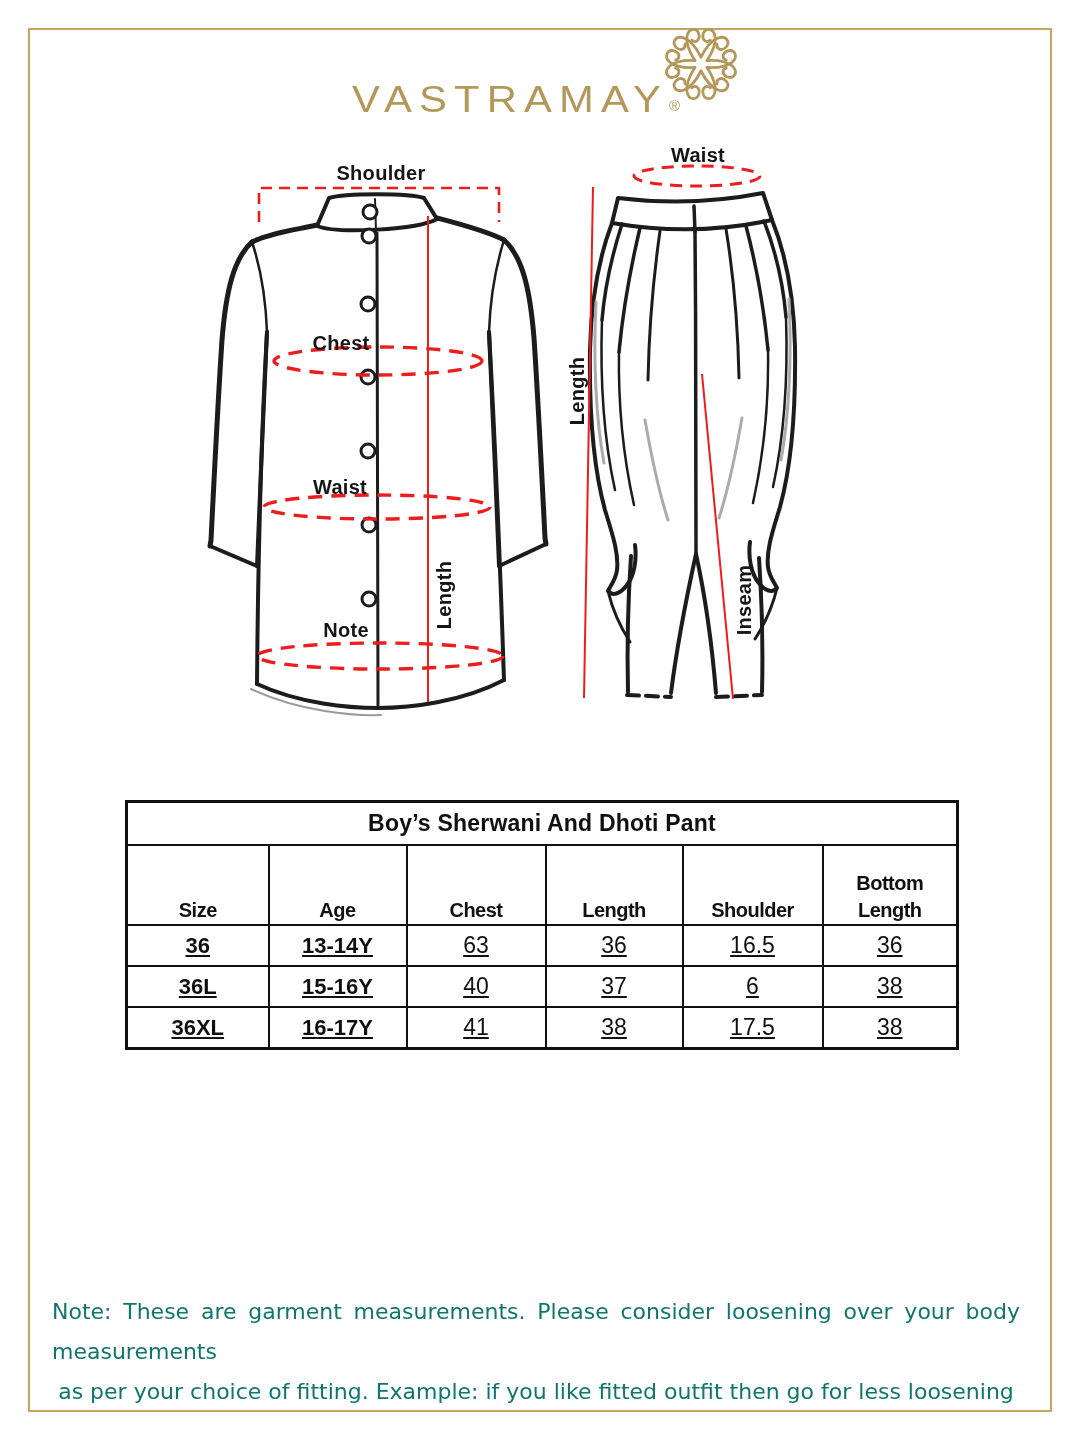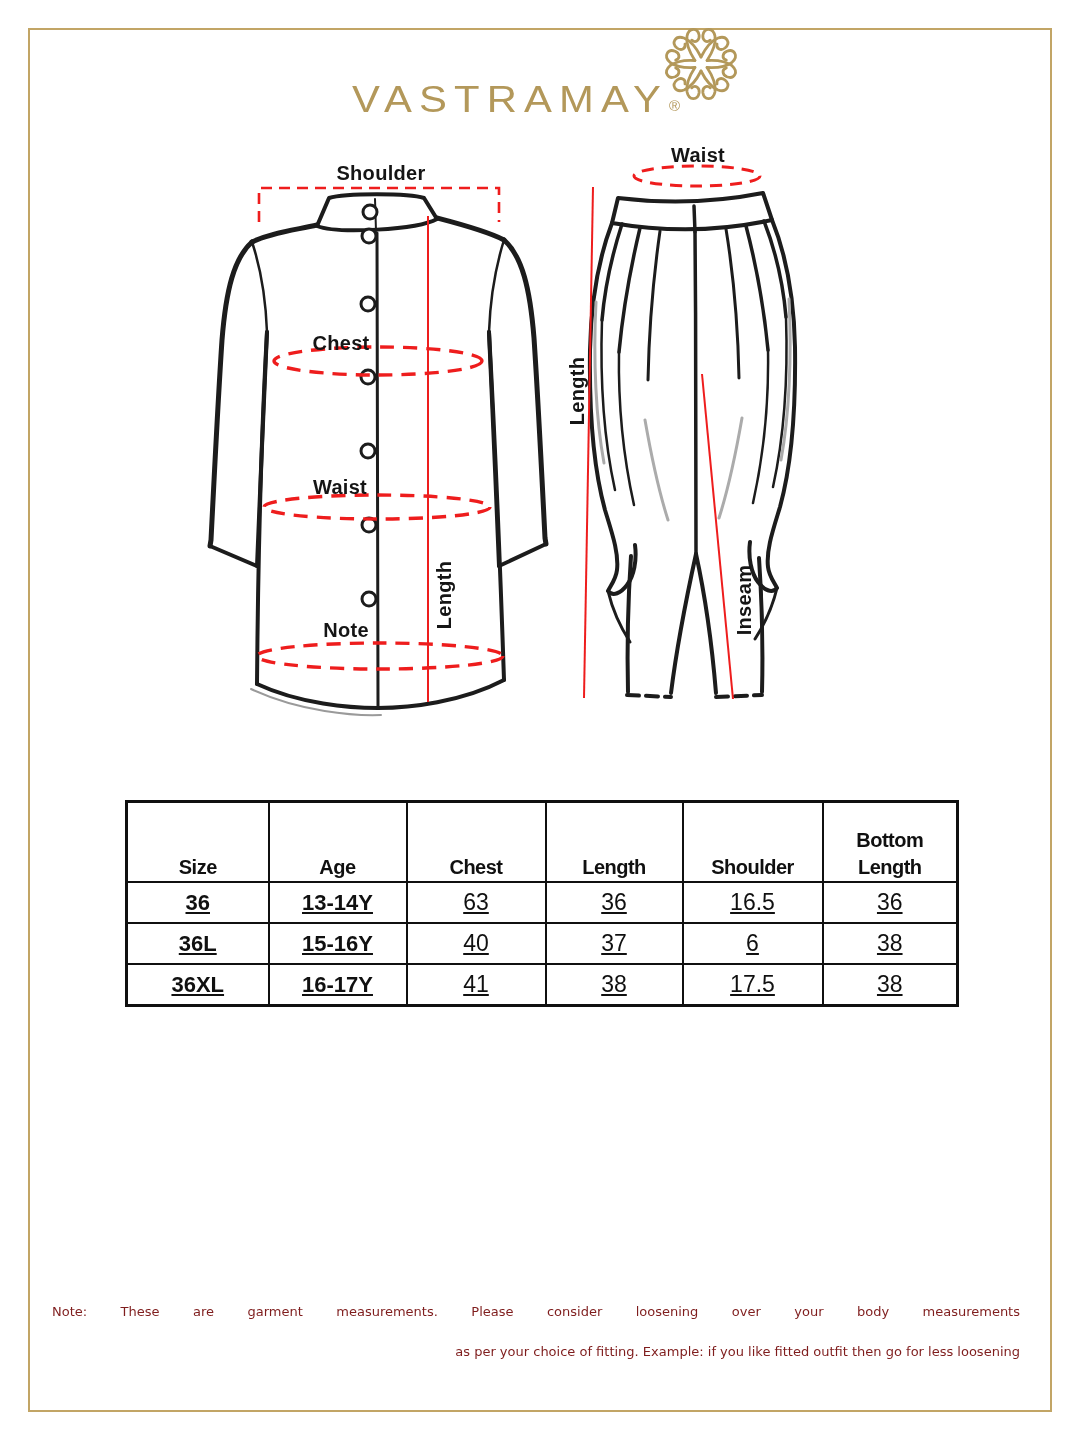--- a/index.html
+++ b/index.html
@@ -44,24 +44,24 @@
   .t-head th{
     font-size:20px;font-weight:700;height:78px;vertical-align:bottom;
     padding-bottom:6px;line-height:1.35;letter-spacing:-0.5px;border-radius:23px;
   }
   .t-row td{font-size:23px;height:39px;font-weight:400;text-decoration:underline;}
   .t-row td.c-size, .t-row td.c-age{font-weight:700;font-size:22px;}
   
   .note{
     position:absolute;left:52px;top:1292px;width:968px;
     font-family:"DejaVu Sans","Liberation Sans",sans-serif;
-    font-size:13px;color:#7f1d1d;line-height:40px;
+    font-size:22px;color:#0f766e;line-height:40px;
   }
   .note-l1{text-align:justify;text-align-last:justify;}
-  .note-l2{text-align:right;}
+  .note-l2{text-align:center;}
 </style>
 </head>
 <body>
 
 <div class="page">
 
   <div class="gold-frame"></div>
 
   <div class="brand-text">VASTRAMAY</div>
   <div class="brand-reg">®</div>
@@ -200,20 +200,23 @@
     <table class="sc">
       <colgroup>
         <col style="width:142px">
           <col style="width:138px">
           <col style="width:139px">
         <col style="width:137px">
           <col style="width:140px">
           <col style="width:135px">
       </colgroup>
       <tbody>
+        <tr class="t-title">
+          <td colspan="6">Boy’s Sherwani And Dhoti Pant</td>
+        </tr>
         <tr class="t-head">
           <th>Size</th>
           <th>Age</th>
           <th>Chest</th>
           <th>Length</th>
           <th>Shoulder</th>
           <th>Bottom Length</th>
         </tr>
         <tr class="t-row">
           <td class="c-size">36</td>

